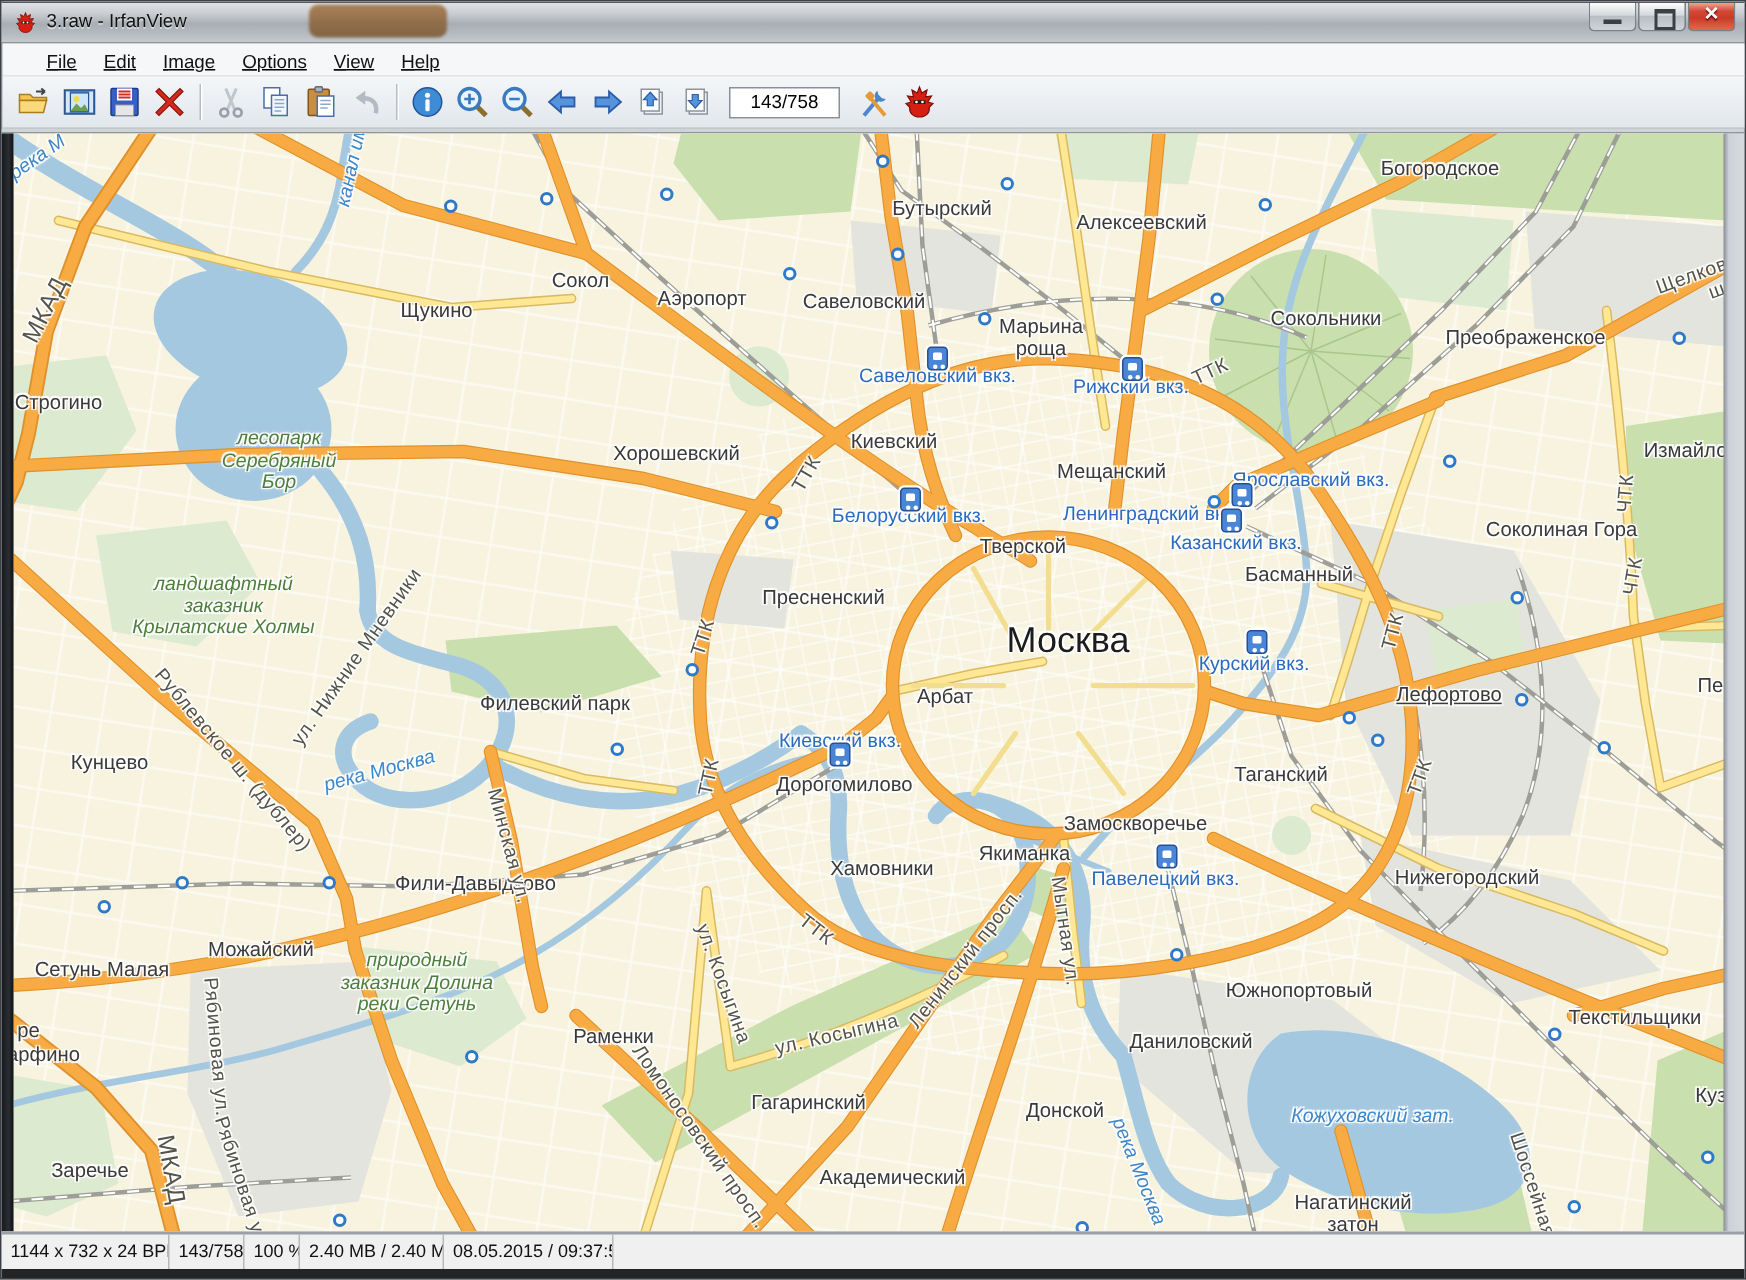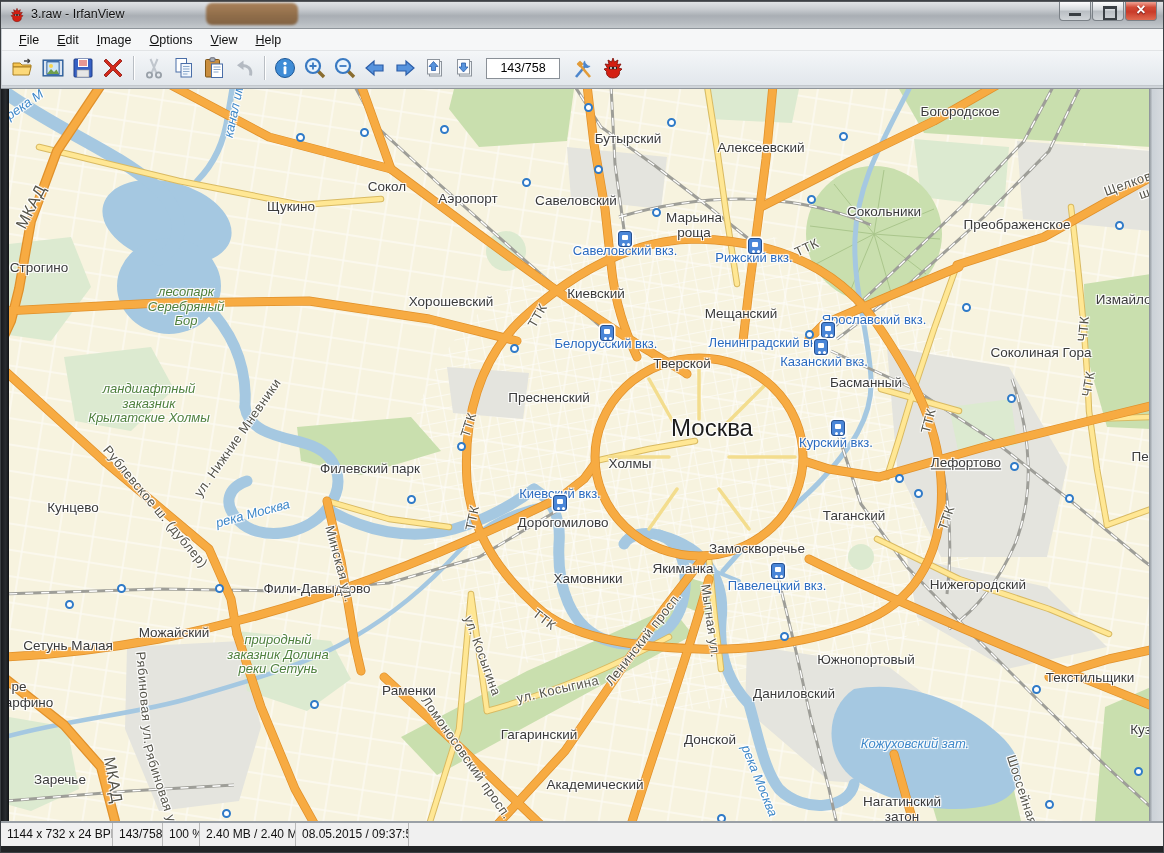--- a/index.html
+++ b/index.html
@@ -19,21 +19,21 @@
   .wbtn{width:32px;height:19px;margin-left:1px;border:1px solid #7b8187;border-top:none;
     background:linear-gradient(#fdfdfd,#d4d8dc 45%,#b9bec3 50%,#d0d4d8);border-radius:0 0 4px 4px;
     position:relative;cursor:pointer;}
   .wbtn.close{background:linear-gradient(#f2a394,#d9554040 30%,#c93b29 55%,#e06a51);background-color:#cf4632;}
   .wbtn.min::after{content:"";position:absolute;left:9px;top:11px;width:12px;height:3px;background:#3a3f44;}
   .wbtn.max::after{content:"";position:absolute;left:10px;top:4px;width:10px;height:9px;border:2px solid #3a3f44;border-top-width:3px;}
   .wbtn.close::after{content:"×";position:absolute;left:0;top:-1px;width:100%;text-align:center;
     color:#fff;font-weight:bold;font-size:16px;text-shadow:0 1px 1px #611;}
   
   #menubar{position:absolute;left:1px;top:28px;width:1162px;height:22px;background:#f6f7f8;
-    border-bottom:1px solid #e2e4e6;display:flex;align-items:center;padding-left:8px;}
+    border-bottom:1px solid #e2e4e6;display:flex;align-items:flex-end;padding-left:20px;text-decoration:underline;}
   .menu-item{padding:2px 9px;font-size:12.5px;color:#111;cursor:default;}
   
   #toolbar{position:absolute;left:1px;top:50px;width:1162px;height:35px;
     background:linear-gradient(#f4f6f8,#e2e7ec);border-bottom:1px solid #c3c8cd;
     display:flex;align-items:center;padding-left:6px;}
   .tbtn{width:30px;height:29px;display:flex;align-items:center;justify-content:center;cursor:pointer;border-radius:3px;}
   .tbtn svg{width:24px;height:24px;}
   .tsep{width:1px;height:24px;background:#b9bec4;margin:0 5px;box-shadow:1px 0 0 #fff;}
   #counter{width:74px;height:21px;margin:0 8px 0 6px;border:1px solid #8a9097;background:#fff;
     text-align:center;font-size:12.5px;font-family:"Liberation Sans",sans-serif;color:#000;padding:0;}
@@ -431,21 +431,21 @@
         <div class="map-label" style="left: 442px; top: 213px; transform: translate(-50%, -50%);">Хорошевский</div>
         <div class="map-label" style="left: 587px; top: 205px; transform: translate(-50%, -50%);">Киевский</div>
         <div class="map-label" style="left: 567px; top: 112px; transform: translate(-50%, -50%);">Савеловский</div>
         <div class="map-label" style="left: 685px; top: 136px; transform: translate(-50%, -50%);">Марьина
 роща</div>
         <div class="map-label" style="left: 732px; top: 225px; transform: translate(-50%, -50%);">Мещанский</div>
         <div class="map-label" style="left: 857px; top: 294px; transform: translate(-50%, -50%);">Басманный</div>
         <div class="map-label" style="left: 673px; top: 275px; transform: translate(-50%, -50%);">Тверской</div>
         <div class="map-label" style="left: 540px; top: 309px; transform: translate(-50%, -50%);">Пресненский</div>
         <div class="map-label city" style="left: 703px; top: 339px; transform: translate(-50%, -50%);">Москва</div>
-        <div class="map-label" style="left: 621px; top: 375px; transform: translate(-50%, -50%);">Холмы</div>
+        <div class="map-label" style="left: 621px; top: 375px; transform: translate(-50%, -50%);">Арбат</div>
         <div class="map-label" style="left: 554px; top: 434px; transform: translate(-50%, -50%);">Дорогомилово</div>
         <div class="map-label" style="left: 579px; top: 490px; transform: translate(-50%, -50%);">Хамовники</div>
         <div class="map-label" style="left: 674px; top: 480px; transform: translate(-50%, -50%);">Якиманка</div>
         <div class="map-label" style="left: 748px; top: 460px; transform: translate(-50%, -50%);">Замоскворечье</div>
         <div class="map-label" style="left: 845px; top: 427px; transform: translate(-50%, -50%);">Таганский</div>
         <div class="map-label" style="left: 957px; top: 374px; transform: translate(-50%, -50%); text-decoration: underline;">Лефортово</div>
         <div class="map-label" style="left: 1146px; top: 368px; transform: translate(-50%, -50%);">Перово</div>
         <div class="map-label" style="left: 64px; top: 419px; transform: translate(-50%, -50%);">Кунцево</div>
         <div class="map-label" style="left: 361px; top: 380px; transform: translate(-50%, -50%);">Филевский парк</div>
         <div class="map-label" style="left: 270px; top: 500px; transform: translate(-50%, -50%); margin-left: 38px;">Фили-Давыдково</div>

